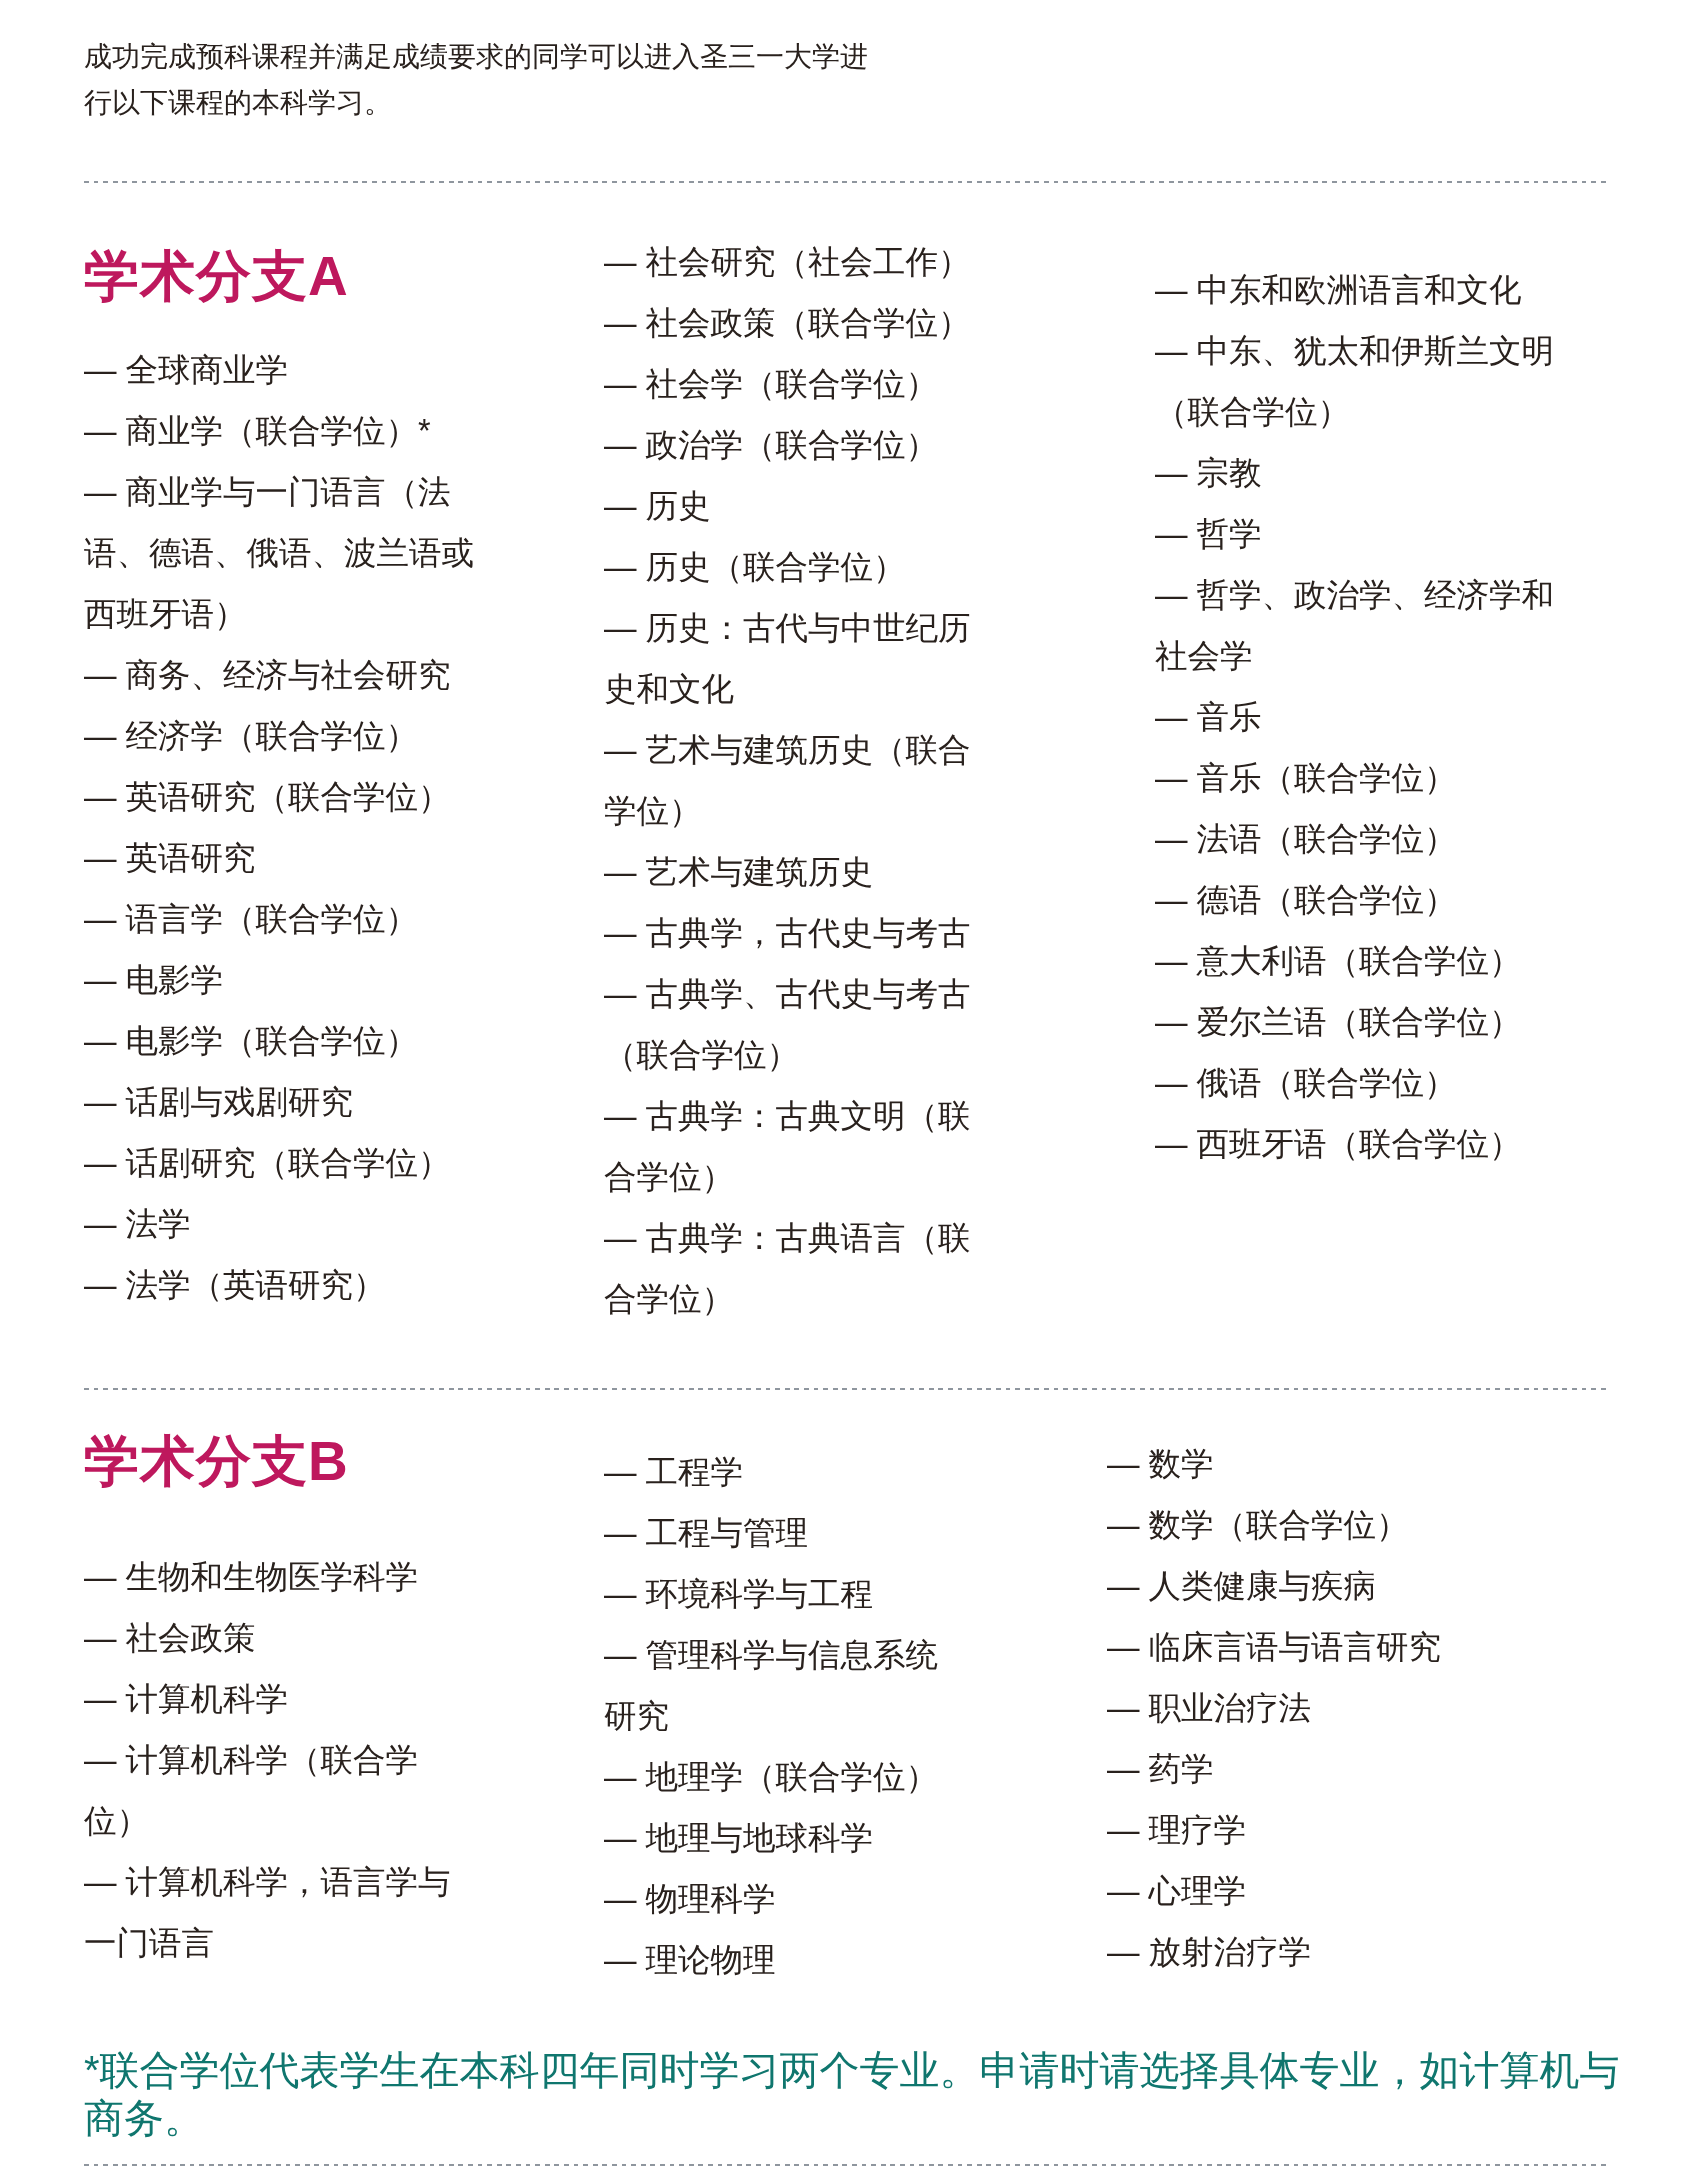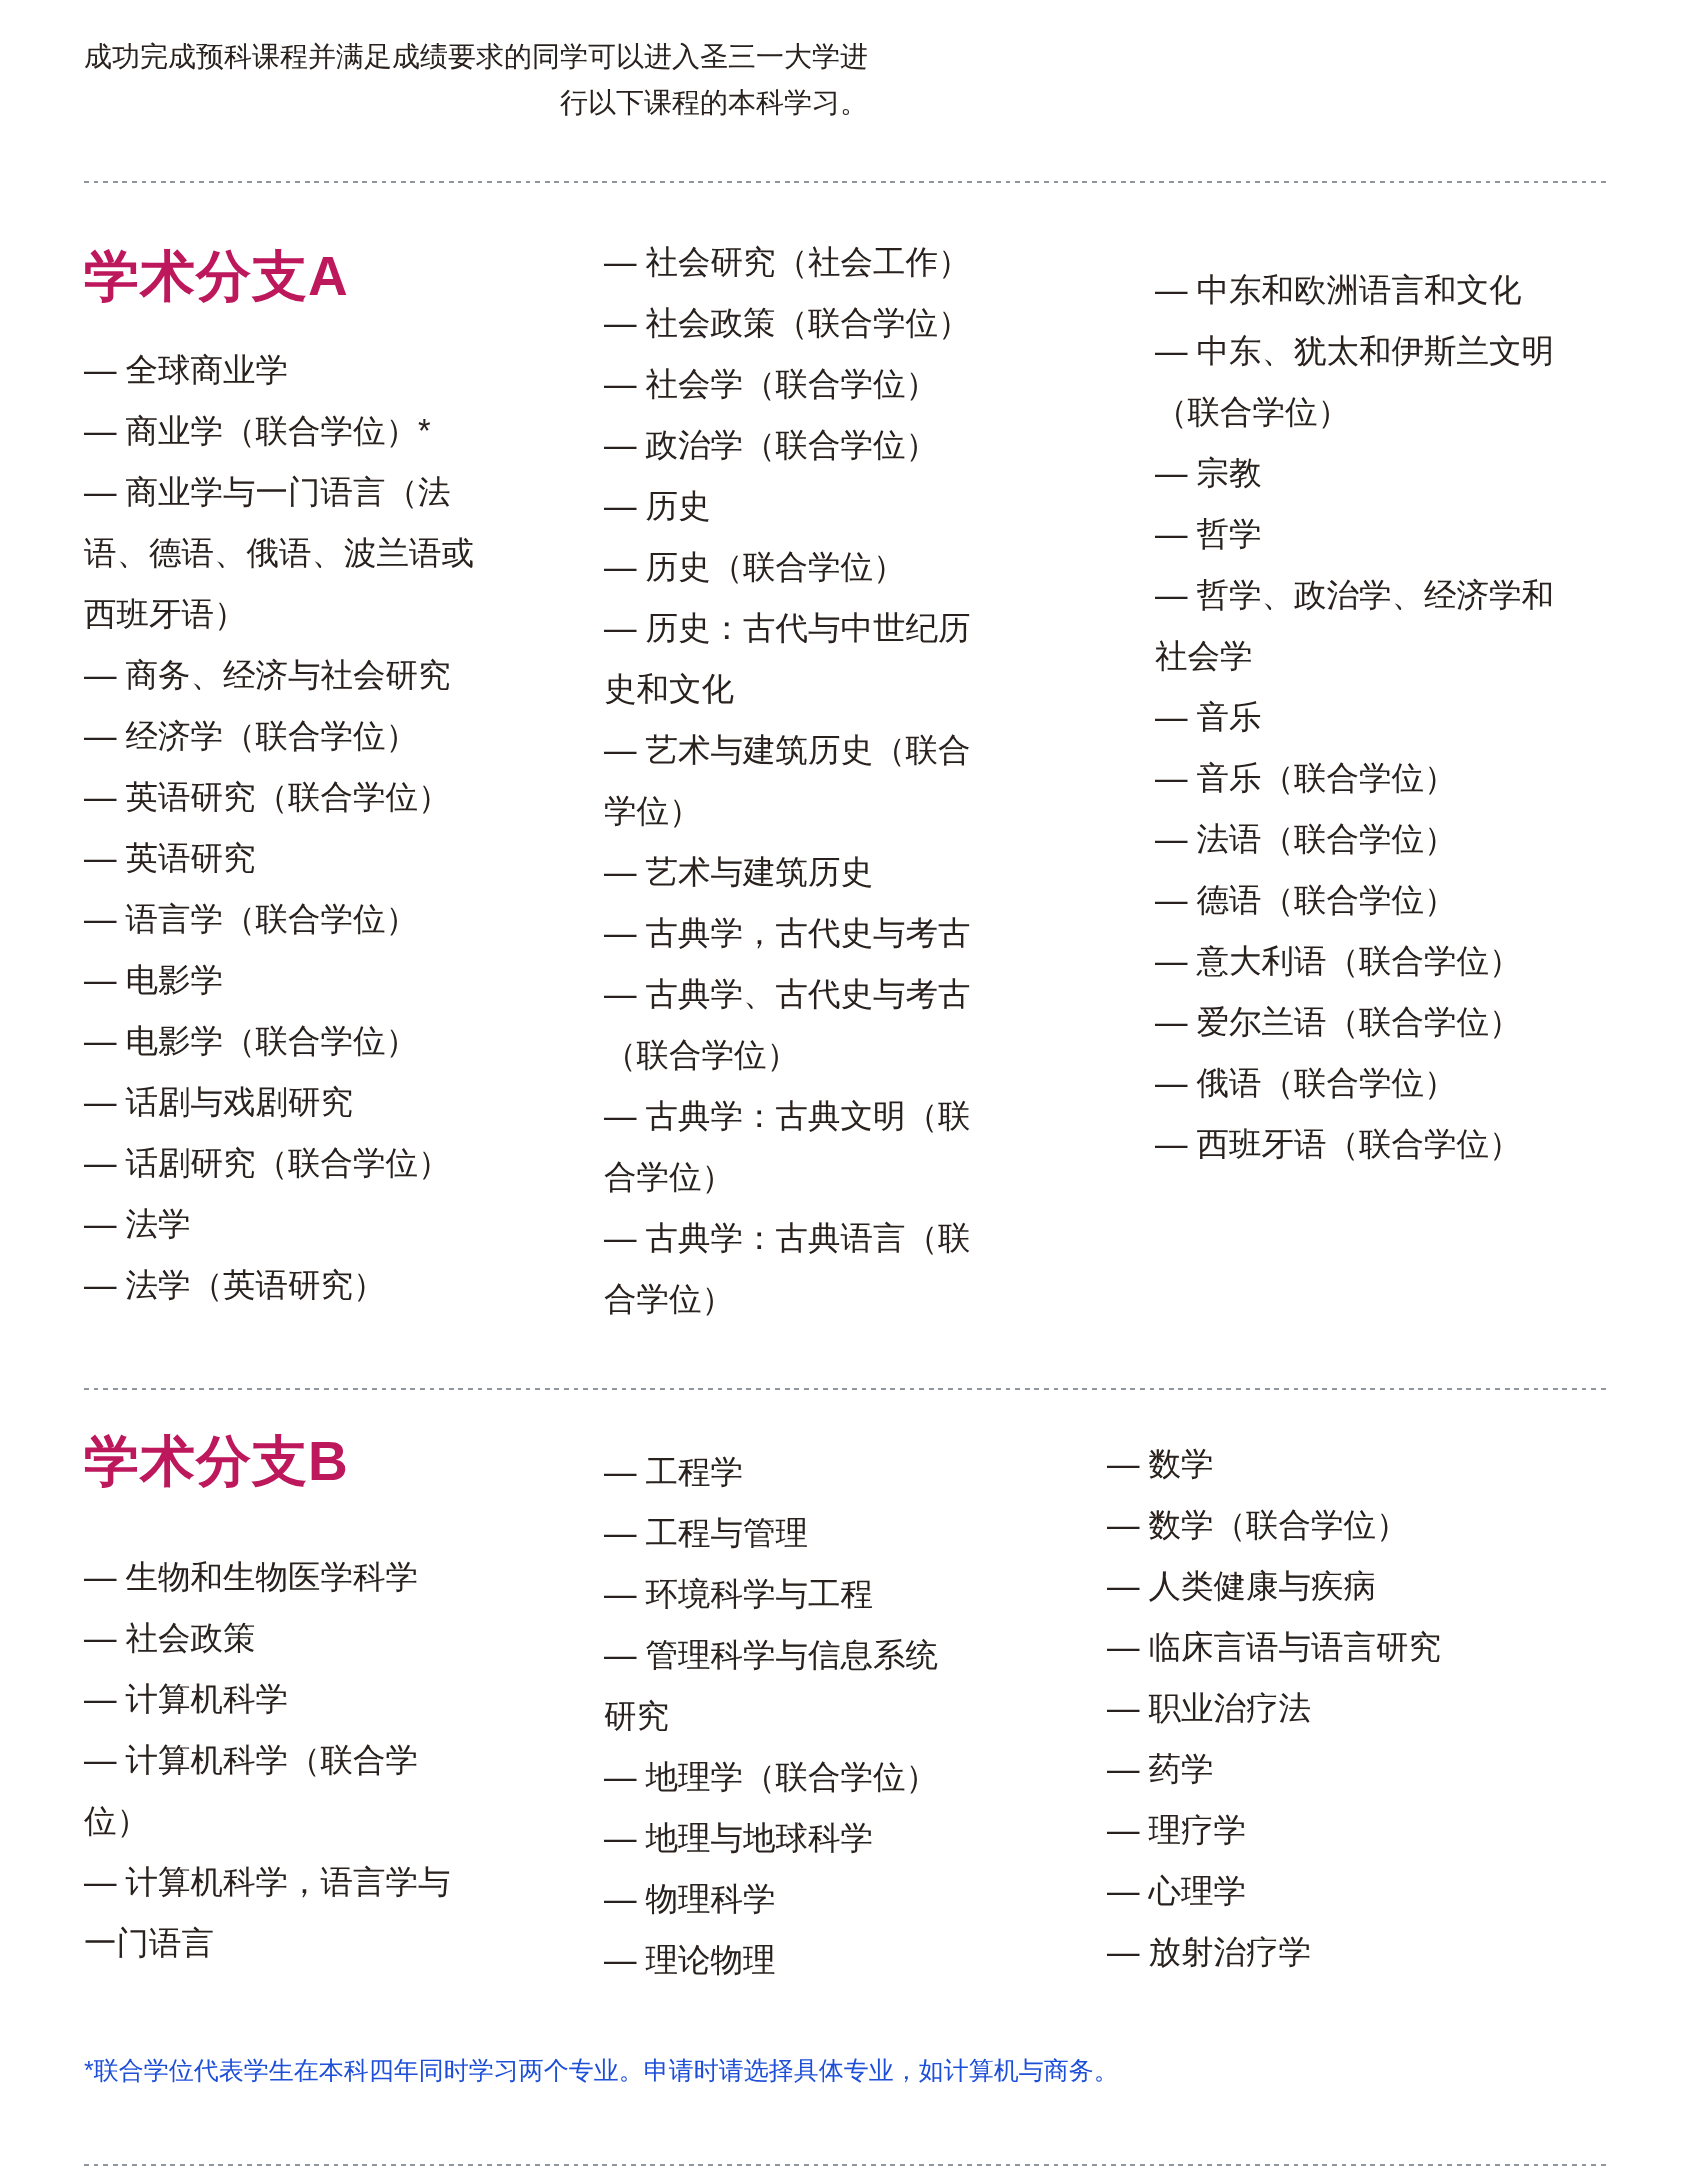--- a/index.html
+++ b/index.html
@@ -18,21 +18,20 @@
   }
   .intro {
     position: absolute;
     left: 84px;
     top: 34px;
     width: 784px;
     margin: 0;
     font-size: 28px;
     line-height: 46px;
     color: #29211d;
-    text-align: right;
   }
   .divider {
     position: absolute;
     left: 84px;
     width: 1526px;
     height: 1.9px;
     background: repeating-linear-gradient(to right, #8f969e 0 4.8px, transparent 4.8px 9.6px);
   }
   .d1 { top: 181px; }
   .d2 { top: 1388px; }
@@ -63,23 +62,23 @@
   .a3 { left: 1107px; top: 260px;  width: 405px; margin-left: 48px; }
   .b1 { left: 84px;   top: 1547px; width: 382px; }
   .b2 { left: 604px;  top: 1442px; width: 363px; }
   .b3 { left: 1107px; top: 1434px; width: 401px; }
   .footnote {
     position: absolute;
     left: 84px;
     top: 2046px;
     width: 1568px;
     margin: 0;
-    font-size: 25px;
+    font-size: 40px;
     line-height: 48px;
-    color: #1d4ed8;
+    color: #0f766e;
   }
 </style>
 </head>
 <body>
 
 <div class="page">
 
   <p class="intro">成功完成预科课程并满足成绩要求的同学可以进入圣三一大学进行以下课程的本科学习。</p>
 
   <div class="divider d1"></div>

